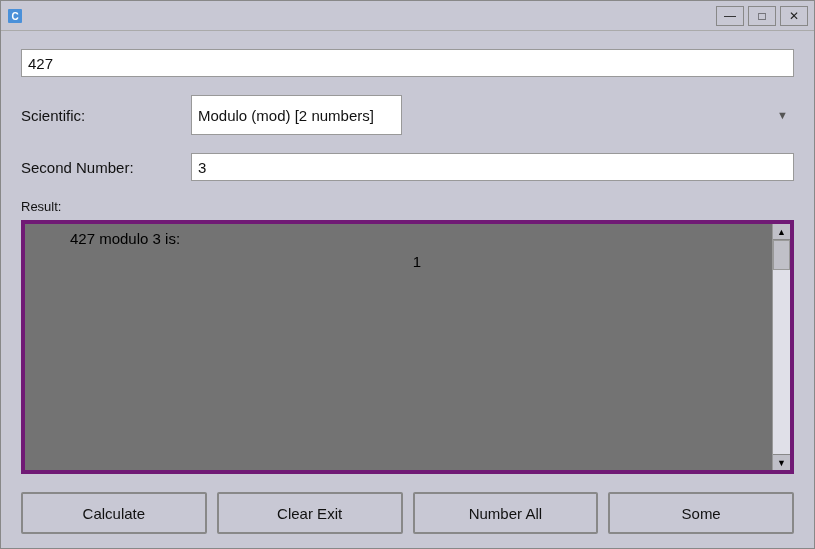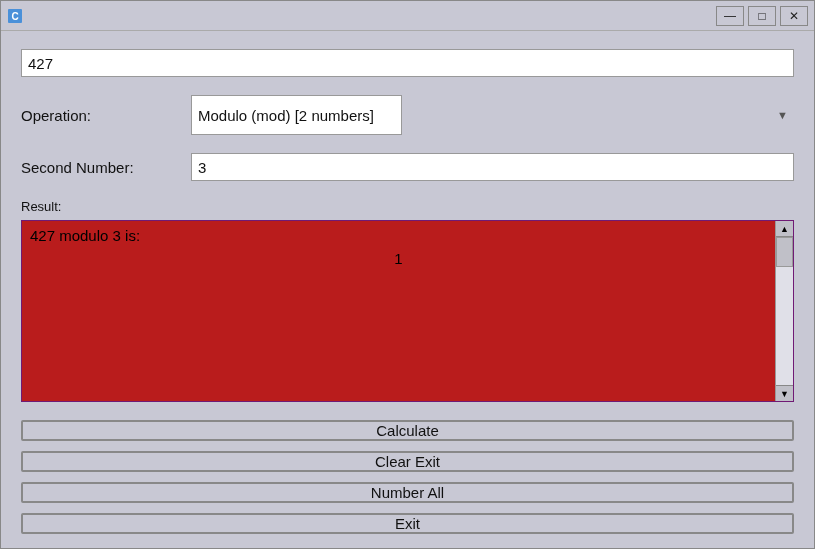--- a/index.html
+++ b/index.html
@@ -160,21 +160,20 @@
       text-align: center;
       font-size: 15px;
       margin-top: 6px;
     }
 
     .buttons-row {
       display: flex;
       justify-content: space-between;
       gap: 10px;
       margin-top: 4px;
-      flex-direction: column;
     }
 
     .action-btn {
       flex: 1;
       height: 42px;
       background: #c8c8d4;
       border: 2px solid #888;
       font-size: 15px;
       color: #111;
       cursor: pointer;
@@ -205,21 +204,21 @@
     </div>
   </div>
 
   <div class="content">
 
     <div class="field-row">
       <input class="field-input" type="text" value="427" style="">
     </div>
 
     <div class="field-row">
-      <label class="field-label">Operation:</label>
+      <label class="field-label">Scientific:</label>
       <div class="select-wrapper">
         <select class="field-select">
           <option>Modulo (mod) [2 numbers]</option>
           <option>Addition [2+ numbers]</option>
           <option>Subtraction [2 numbers]</option>
           <option>Multiplication [2+ numbers]</option>
           <option>Division [2 numbers]</option>
           <option>Power [2 numbers]</option>
           <option>Square Root [1 number]</option>
         </select>
@@ -227,37 +226,37 @@
     </div>
 
     <div class="field-row">
       <label class="field-label">Second Number:</label>
       <input class="field-input" type="text" value="3" style="">
     </div>
 
     <div class="result-label">Result:</div>
 
     <div class="result-box-container">
-      <div style="display:flex; height:100%; min-height:100px; border:1px solid #701a75; background:#b91c1c;">
+      <div style="display:flex; height:100%; min-height:100px; border:4px solid #701a75; background:#737373;padding-left:37px;">
         <div style="flex:1; padding:6px 8px;">
           <div class="result-line1">427 modulo 3 is:</div>
           <div class="result-line2">1</div>
         </div>
 
         <div style="width:18px; background:#d0d0d8; border-left:1px solid #999; display:flex; flex-direction:column; align-items:center;">
           <div style="width:100%; height:16px; background:#c0c0c8; border-bottom:1px solid #888; display:flex; align-items:center; justify-content:center; font-size:9px; cursor:pointer;">▲</div>
           <div style="flex:1; width:100%; background:#e0e0e8;">
             <div style="width:100%; height:30px; background:#c0c0c8; border:1px solid #999;"></div>
           </div>
           <div style="width:100%; height:16px; background:#c0c0c8; border-top:1px solid #888; display:flex; align-items:center; justify-content:center; font-size:9px; cursor:pointer;">▼</div>
         </div>
       </div>
     </div>
 
     <div class="buttons-row">
       <button class="action-btn">Calculate</button>
       <button class="action-btn">Clear Exit</button>
       <button class="action-btn">Number All</button>
-      <button class="action-btn">Exit</button>
+      <button class="action-btn">Some</button>
     </div>
 
   </div>
 </div>
 
 </body></html>

